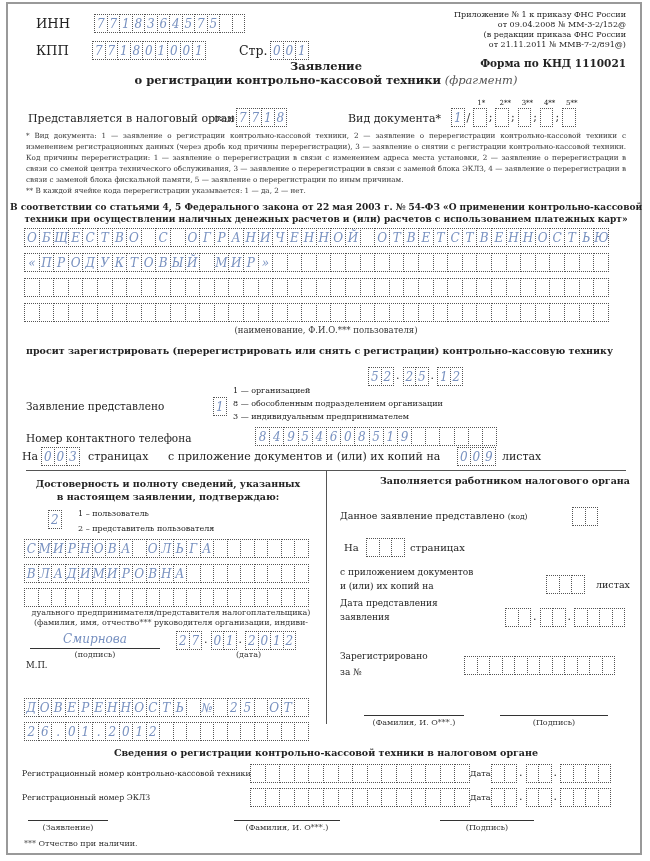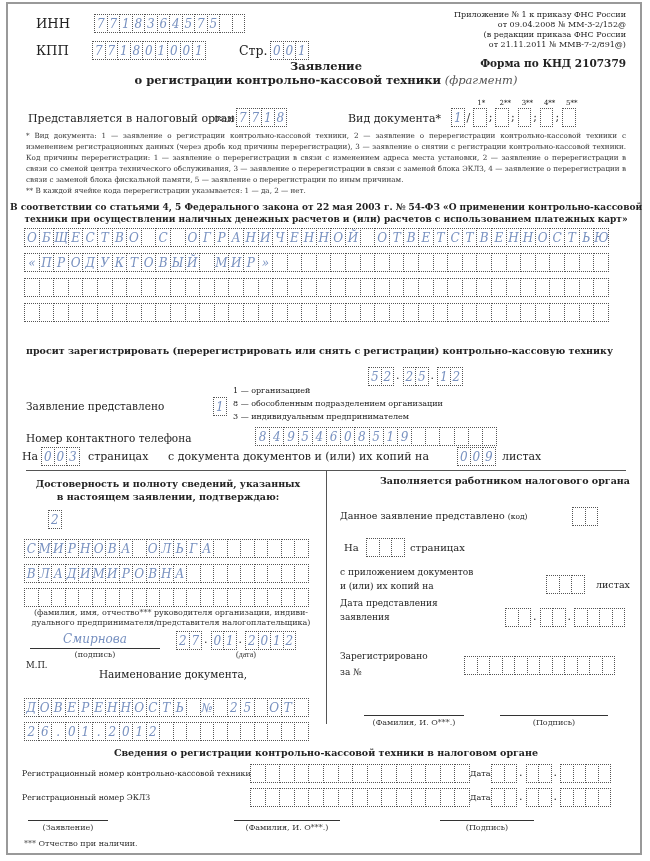--- a/index.html
+++ b/index.html
@@ -63,21 +63,21 @@
       <div class="cell big">0</div>
       <div class="cell big">1</div>
     </div>
 
   <div class="abs" style="right:14px;top:6px;text-align:right;font-size:8px;line-height:10px;">
     <div>Приложение № 1 к приказу ФНС России</div>
     <div>от 09.04.2008 № ММ-3-2/152@</div>
     <div>(в редакции приказа ФНС России</div>
     <div>от 21.11.2011 № ММВ-7-2/891@)</div>
   </div>
-  <div class="abs bold" style="right:14px;top:53px;font-size:10.5px;">Форма по КНД 2107379</div>
+  <div class="abs bold" style="right:14px;top:53px;font-size:10.5px;">Форма по КНД 1110021</div>
 
   <div class="abs bold center" style="left:0;width:636px;top:55px;font-size:11.5px;">Заявление</div>
   <div class="abs lbl" style="left:20px;top:108px;font-size:11px;">Представляется в налоговый орган</div>
 
   <div class="abs center" style="left:0;width:636px;top:69px;font-size:11.5px;">
     <span class="bold">о регистрации контрольно-кассовой техники</span>
     <span style="font-style:italic;color:#555;">(фрагмент)</span>
   </div>
   <div class="abs small" style="left:206px;top:110px;">(код)</div>
   <div class="cells" style="left:228px;top:104px;">
@@ -283,20 +283,21 @@
       <div class="cell big" style="width: 15.6px;"></div>
       <div class="cell big" style="width: 15.6px;"></div>
       <div class="cell big" style="width: 15.6px;"></div>
       <div class="cell big" style="width: 15.6px;"></div>
       <div class="cell big" style="width: 15.6px;"></div>
       <div class="cell big" style="width: 15.6px;"></div>
       <div class="cell big" style="width: 15.6px;"></div>
       <div class="cell big" style="width: 15.6px;"></div>
       <div class="cell big" style="width: 15.6px;"></div>
     </div>
+  <div class="abs small center" style="left:0;width:636px;top:321px;font-size:8.5px;">(наименование, Ф.И.О.*** пользователя)</div>
 
   <div class="abs bold" style="left:18px;top:341px;font-size:9.5px;">просит зарегистрировать (перерегистрировать или снять с регистрации) контрольно-кассовую технику</div>
   <div class="abs" style="left:360px;top:363px;display:flex;">
     <div class="cells" style="position:static;">
         <div class="cell big">5</div>
         <div class="cell big">2</div>
       </div>
     <span class="sep">.</span>
     <div class="cells" style="position:static;">
         <div class="cell big">2</div>
@@ -338,36 +339,40 @@
       <div class="cell big" style="width: 15.2px;"></div>
     </div>
 
   <div class="abs lbl" style="left:14px;top:446px;font-size:11px;">На</div>
   <div class="cells" style="left:33px;top:443px;">
       <div class="cell big">0</div>
       <div class="cell big">0</div>
       <div class="cell big">3</div>
     </div>
   <div class="abs lbl" style="left:80px;top:446px;font-size:11px;">страницах</div>
-  <div class="abs lbl" style="left:160px;top:446px;font-size:11px;">с документа документов и (или) их копий на</div>
+  <div class="abs lbl" style="left:160px;top:446px;font-size:11px;">с приложение документов и (или) их копий на</div>
   <div class="cells" style="left:449px;top:443px;">
       <div class="cell big">0</div>
       <div class="cell big">0</div>
       <div class="cell big">9</div>
     </div>
   <div class="abs lbl" style="left:494px;top:446px;font-size:11px;">листах</div>
 
   <div class="hr" style="left:18px;top:466px;width:600px;"></div>
   <div class="vr" style="left:318px;top:466px;height:254px;"></div>
 
   <div class="abs bold center" style="left:10px;width:300px;top:473px;font-size:9.5px;line-height:13px;">
     <div>Достоверность и полноту сведений, указанных</div>
     <div>в настоящем заявлении, подтверждаю:</div>
   </div>
   <div class="abs cell big" style="left:40px;top:506px;">2</div>
+  <div class="abs" style="left:70px;top:502px;font-size:8px;line-height:15px;">
+    <div>1 – пользователь</div>
+    <div>2 – представитель пользователя</div>
+  </div>
   <div class="cells" style="left:16px;top:535px;">
       <div class="cell big" style="width: 14.5px;">С</div>
       <div class="cell big" style="width: 14.5px;">М</div>
       <div class="cell big" style="width: 14.5px;">И</div>
       <div class="cell big" style="width: 14.5px;">Р</div>
       <div class="cell big" style="width: 14.5px;">Н</div>
       <div class="cell big" style="width: 14.5px;">О</div>
       <div class="cell big" style="width: 14.5px;">В</div>
       <div class="cell big" style="width: 14.5px;">А</div>
       <div class="cell big" style="width: 14.5px;"></div>
@@ -424,22 +429,22 @@
       <div class="cell big" style="width: 14.5px;"></div>
       <div class="cell big" style="width: 14.5px;"></div>
       <div class="cell big" style="width: 14.5px;"></div>
       <div class="cell big" style="width: 14.5px;"></div>
       <div class="cell big" style="width: 14.5px;"></div>
       <div class="cell big" style="width: 14.5px;"></div>
       <div class="cell big" style="width: 14.5px;"></div>
       <div class="cell big" style="width: 14.5px;"></div>
     </div>
   <div class="abs small center" style="left:8px;width:310px;top:604px;font-size:8px;line-height:10px;">
+    <div>дуального предпринимателя/представителя налогоплательщика)</div>
     <div>(фамилия, имя, отчество*** руководителя организации, индиви-</div>
-    <div>дуального предпринимателя/представителя налогоплательщика)</div>
   </div>
   <div class="abs sig center" style="left:22px;width:130px;top:628px;">Смирнова</div>
   <div class="sigline" style="left:22px;top:644px;width:130px;"></div>
   <div class="abs small center" style="left:22px;width:130px;top:646px;">(подпись)</div>
   <div class="abs" style="left:168px;top:627px;display:flex;">
     <div class="cells" style="position:static;">
         <div class="cell big">2</div>
         <div class="cell big">7</div>
       </div>
     <span class="sep">.</span>
@@ -448,24 +453,23 @@
         <div class="cell big">1</div>
       </div>
     <span class="sep">.</span>
     <div class="cells" style="position:static;">
         <div class="cell big">2</div>
         <div class="cell big">0</div>
         <div class="cell big">1</div>
         <div class="cell big">2</div>
       </div>
   </div>
-  <div class="abs small" style="left:228px;top:646px;font-family:Liberation Serif, serif;">(дата)</div>
+  <div class="abs small" style="left:228px;top:646px;">(дата)</div>
   <div class="abs lbl" style="left:18px;top:656px;font-size:8.5px;">М.П.</div>
   <div class="abs center" style="left:10px;width:310px;top:663px;font-size:10.5px;line-height:14px;">
-    <div>Наименование документа,</div>
   </div>
   <div class="cells" style="left:16px;top:694px;">
       <div class="cell big" style="width: 14.5px;">Д</div>
       <div class="cell big" style="width: 14.5px;">О</div>
       <div class="cell big" style="width: 14.5px;">В</div>
       <div class="cell big" style="width: 14.5px;">Е</div>
       <div class="cell big" style="width: 14.5px;">Р</div>
       <div class="cell big" style="width: 14.5px;">Е</div>
       <div class="cell big" style="width: 14.5px;">Н</div>
       <div class="cell big" style="width: 14.5px;">Н</div>

